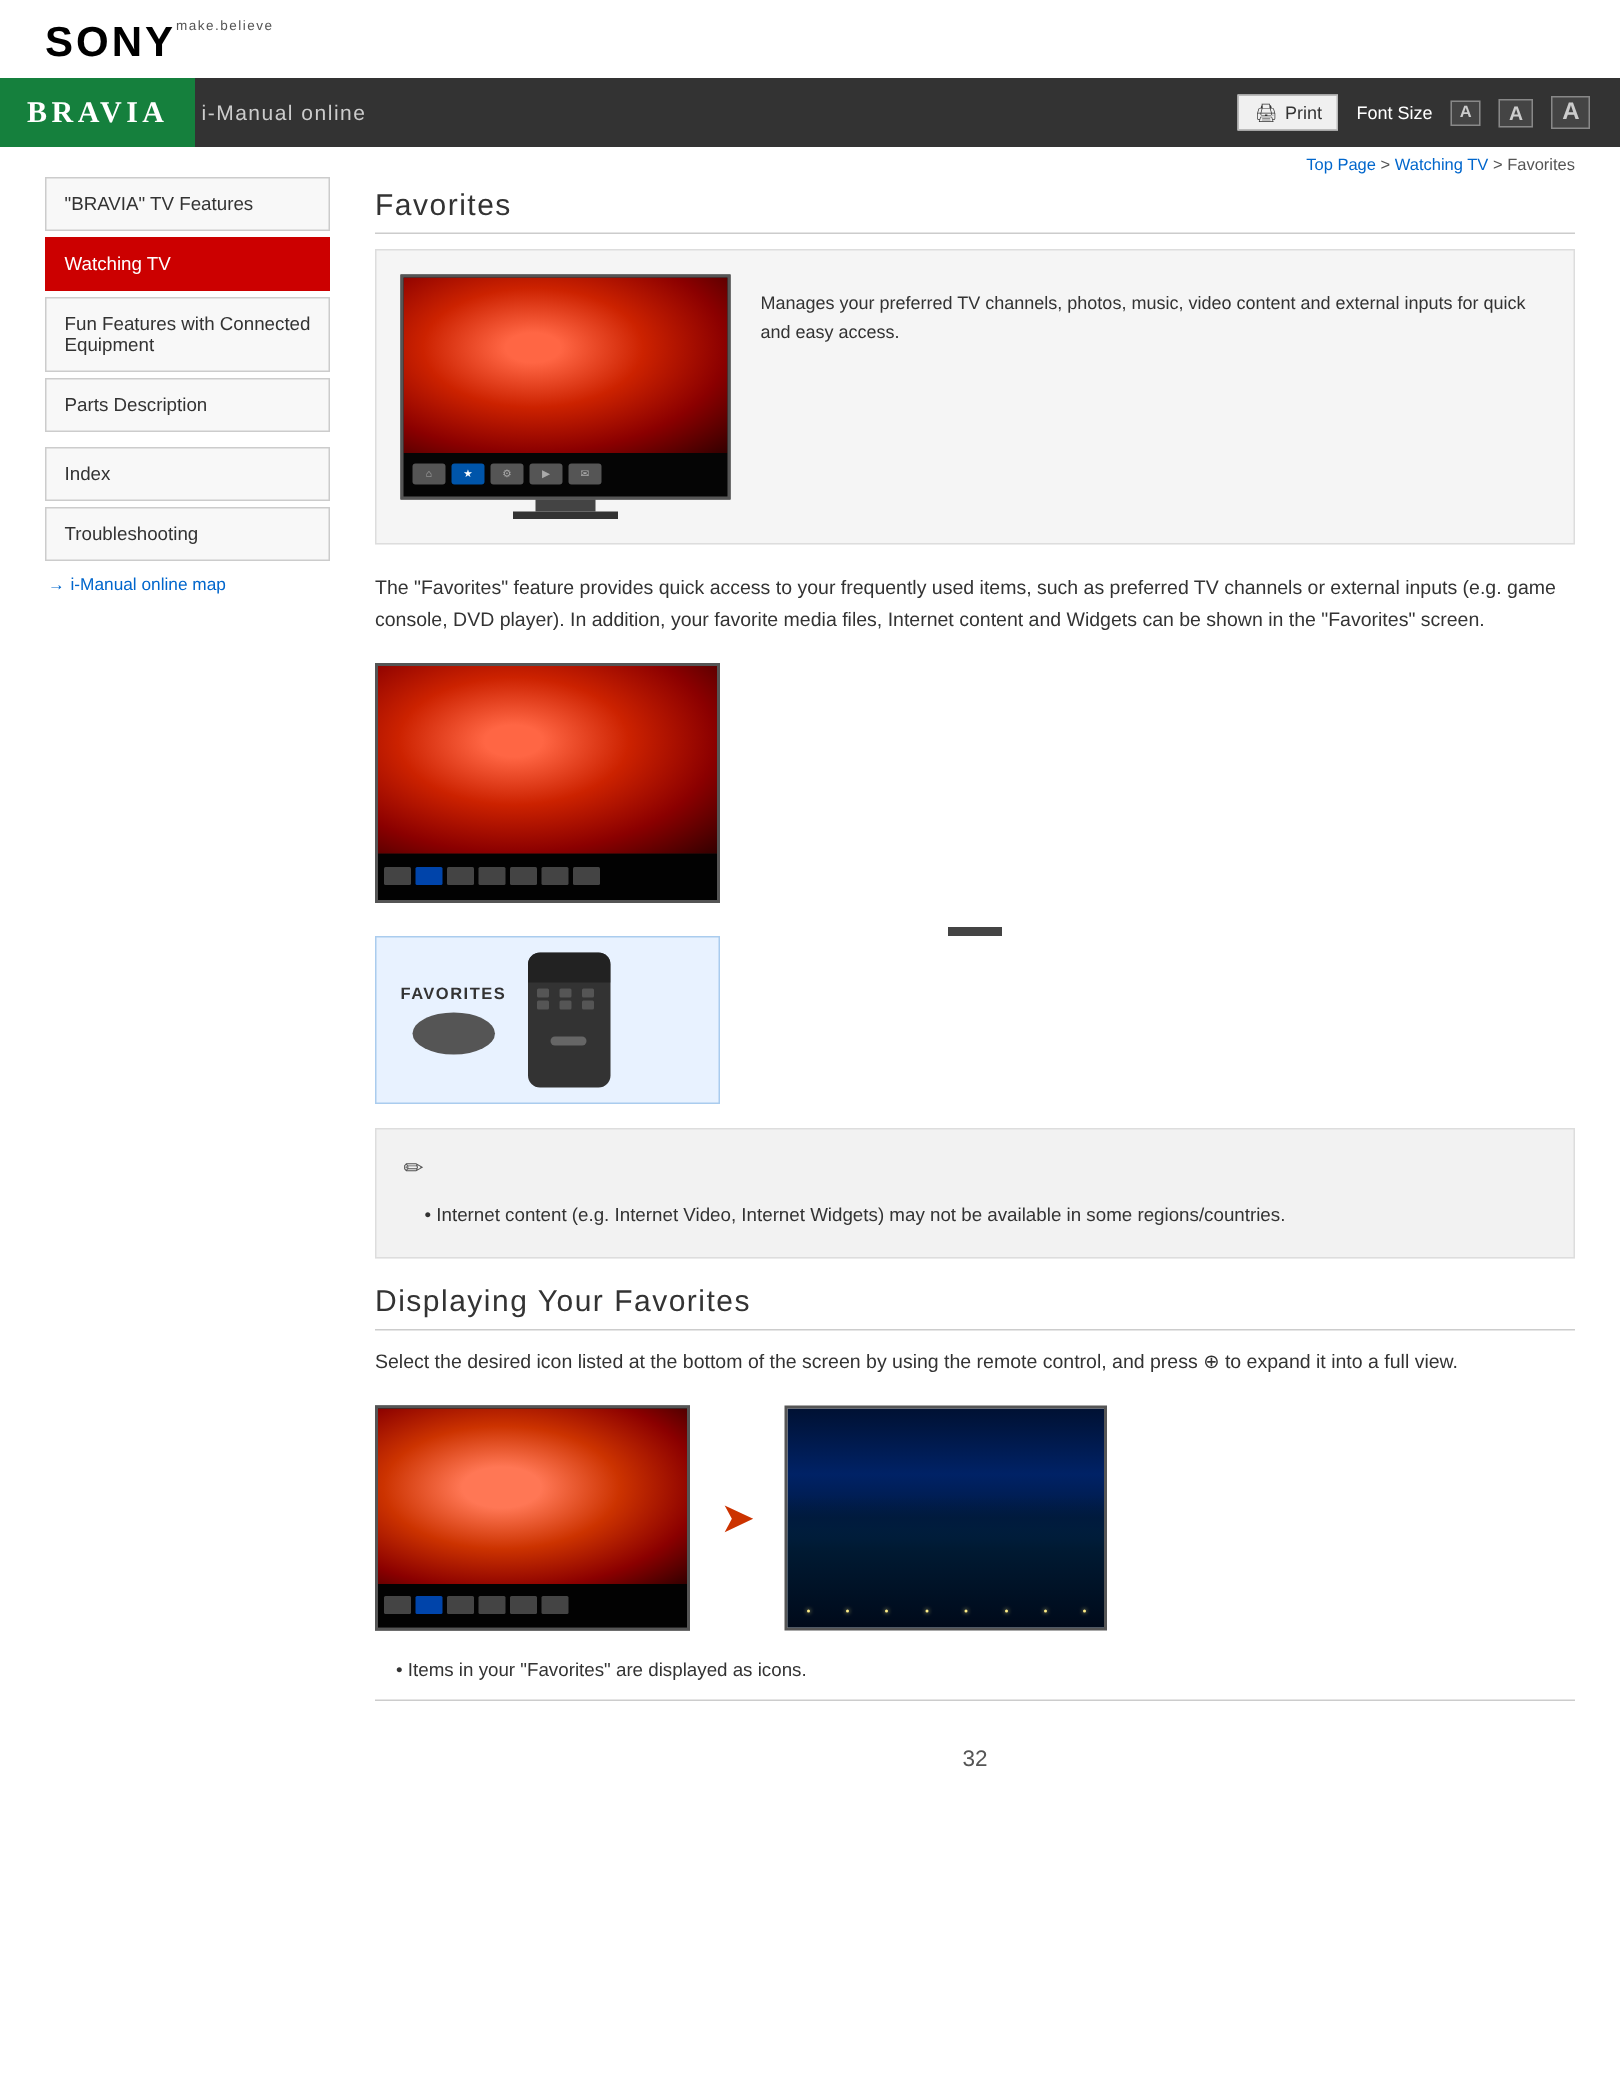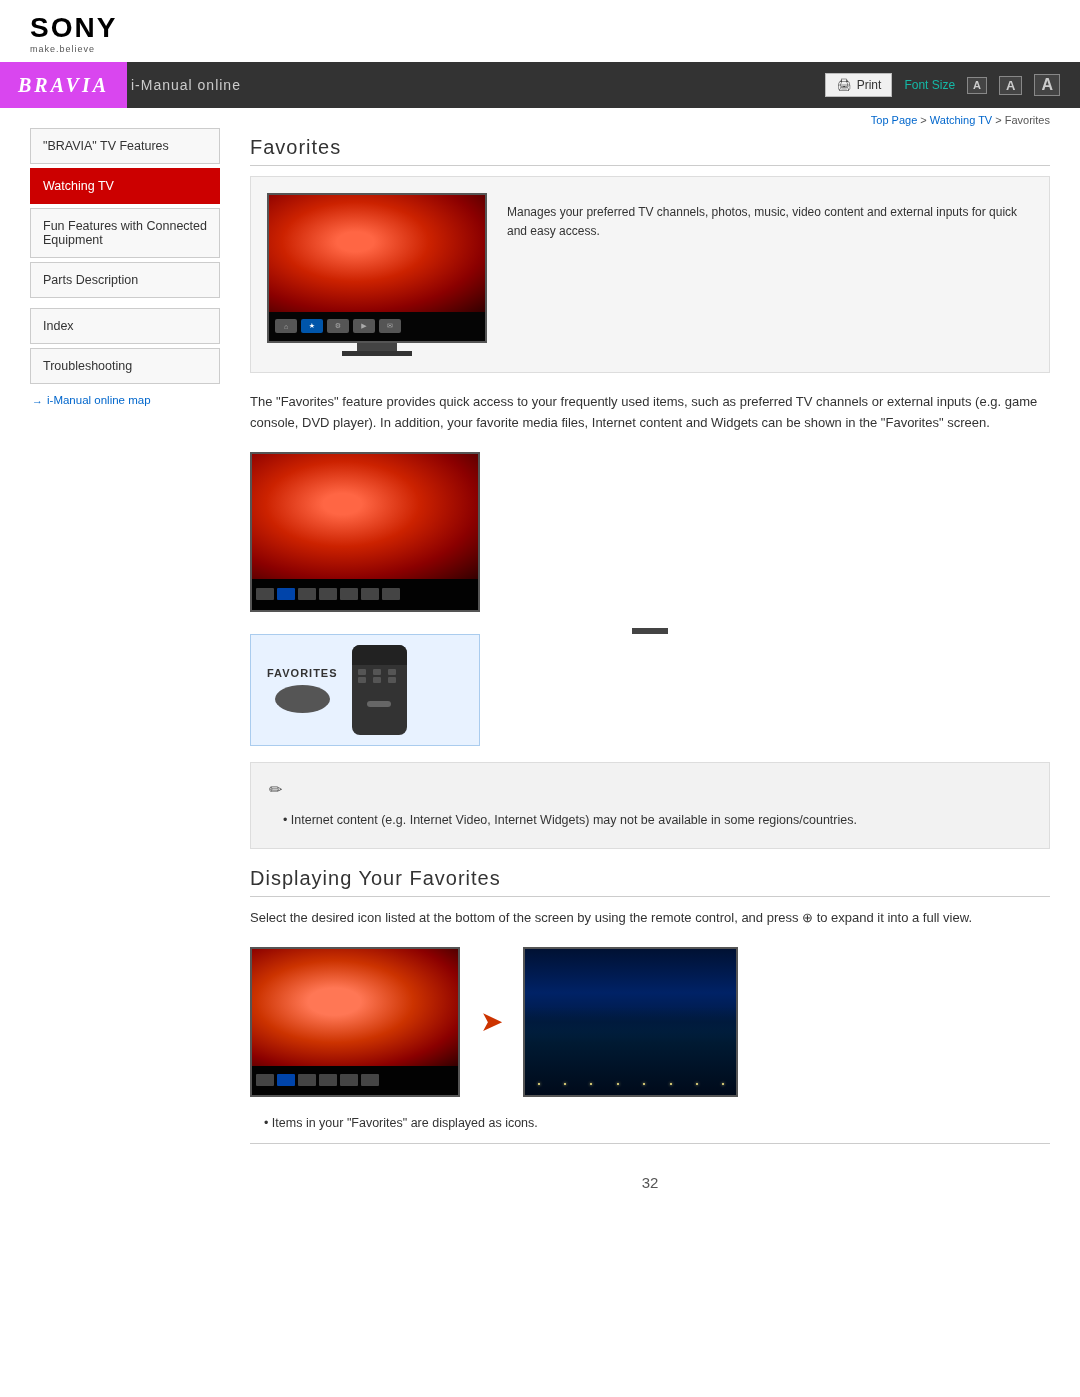--- a/index.html
+++ b/index.html
@@ -14,21 +14,21 @@
 
     
     .top-bar {
       background: #fff;
       padding: 12px 30px 8px 30px;
       display: flex;
       align-items: center;
     }
     .sony-logo {
       display: flex;
-      flex-direction: column;
+      flex-direction: row;
       align-items: flex-start;
     }
     .sony-text {
       font-size: 28px;
       font-weight: 900;
       letter-spacing: 2px;
       color: #000;
       font-family: Arial, sans-serif;
     }
     .make-believe {
@@ -45,26 +45,25 @@
       align-items: center;
       justify-content: space-between;
       padding: 0 20px 0 0;
     }
     .bravia-section {
       display: flex;
       align-items: center;
       height: 100%;
     }
     .bravia-logo-box {
-      background: #d946ef;
+      background: #15803d;
       height: 100%;
       padding: 0 18px;
       display: flex;
       align-items: center;
-      font-style: italic;
     }
     .bravia-logo-text {
       color: #fff;
       font-size: 20px;
       font-weight: 900;
       font-family: Georgia, serif;
       letter-spacing: 3px;
     }
     .imanual-text {
       color: #ccc;
@@ -82,21 +81,21 @@
       border: 1px solid #bbb;
       padding: 4px 10px;
       font-size: 12px;
       cursor: pointer;
       display: flex;
       align-items: center;
       gap: 5px;
       color: #333;
     }
     .font-size-label {
-      color: #14b8a6;
+      color: #ffffff;
       font-size: 12px;
     }
     .font-btn {
       display: inline-block;
       border: 1px solid #888;
       color: #ccc;
       cursor: pointer;
       font-weight: bold;
       line-height: 1;
       background: #444;

